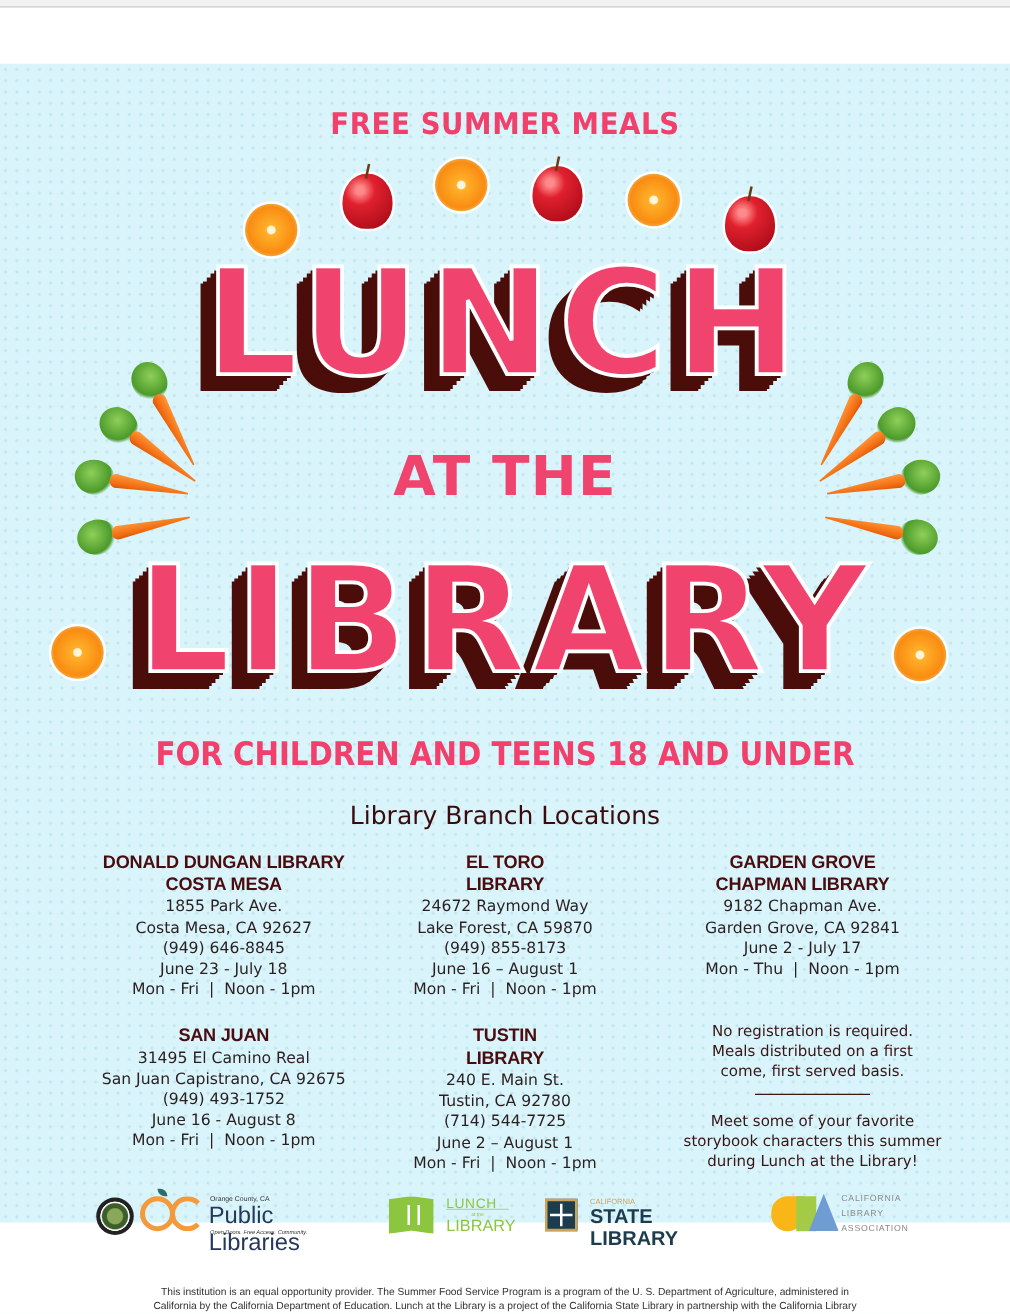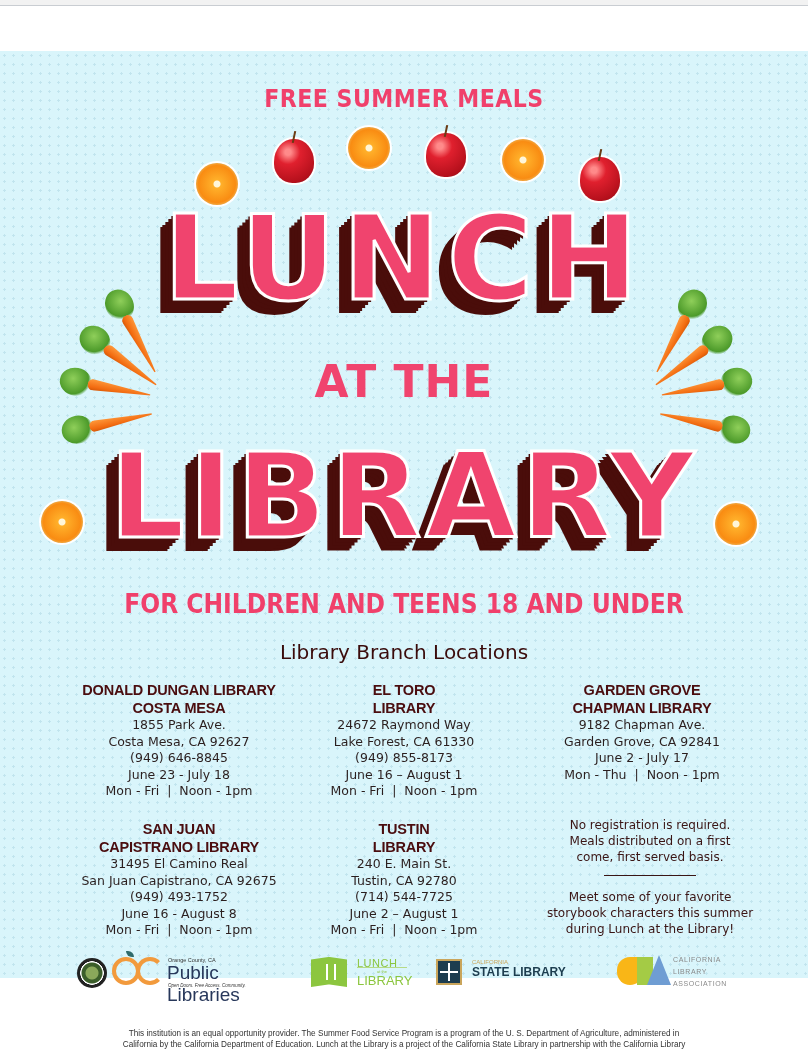--- a/index.html
+++ b/index.html
@@ -119,21 +119,21 @@
   .lal-book::after { content: ""; position: absolute; left: 15px; top: 7px; width: 6px; height: 16px; border-left: 2px solid #fff; border-right: 2px solid #fff; }
   .lal-t1 { position: absolute; left: 46px; top: 1px; font-size: 11px; color: #8cc63f; font-family: "Liberation Sans", sans-serif; letter-spacing: 0.5px; }
   .lal-t2 { position: absolute; left: 46px; top: 11px; font-size: 4px; color: #8cc63f; font-family: "Liberation Sans", sans-serif; border-top: 1px solid #b6da86; width: 50px; text-align: center; padding-top: 1px; }
   .lal-t3 { position: absolute; left: 46px; top: 17px; font-size: 13px; color: #8cc63f; font-family: "Liberation Sans", sans-serif; }
 
   .csl-logo { position: absolute; left: 436px; top: 24px; width: 160px; height: 32px; }
   .csl-box { position: absolute; left: 0; top: 2px; width: 26px; height: 26px; background: #1d3d4f; border: 2px solid #c9a55b; }
   .csl-box::before, .csl-box::after { content: ""; position: absolute; left: 10px; top: 2px; width: 2px; height: 18px; background: #fff; }
   .csl-box::after { transform: rotate(90deg); }
   .csl-t1 { position: absolute; left: 36px; top: 2px; font-size: 6px; color: #c9a55b; font-family: "Liberation Sans", sans-serif; }
-  .csl-t2 { position: absolute; left: 36px; top: 8px; font-size: 12px; font-weight: bold; color: #1d3d4f; font-family: "Liberation Sans", sans-serif; }
+  .csl-t2 { position: absolute; left: 36px; top: 8px; font-size: 16px; font-weight: bold; color: #1d3d4f; font-family: "Liberation Sans", sans-serif; }
 
   .cla-logo { position: absolute; left: 617px; top: 20px; width: 130px; height: 40px; }
   .cla-c { position: absolute; left: 0; top: 4px; width: 26px; height: 28px; background: #f9b617; border-radius: 14px 0 14px 14px; }
   .cla-l { position: absolute; left: 20px; top: 4px; width: 16px; height: 28px; background: #a4cb45; }
   .cla-a { position: absolute; left: 30px; top: 2px; width: 24px; height: 30px; background: #6f9dd3; clip-path: polygon(50% 0, 100% 100%, 0 100%); }
   .cla-t { position: absolute; left: 56px; top: 1px; font-size: 7px; color: #8a8a8a; font-family: "Liberation Sans", sans-serif; line-height: 12px; letter-spacing: 0.6px; }
 
   .disclaimer {
     position: absolute; left: 120px; top: 1028px; width: 568px; text-align: center;
     font-family: "Liberation Sans", sans-serif; font-size: 8.2px; line-height: 11.3px; color: #333;
@@ -204,38 +204,37 @@
     <div class="line">Costa Mesa, CA 92627</div>
     <div class="line">(949) 646-8845</div>
     <div class="line">June 23 - July 18</div>
     <div class="line" style="white-space:pre;">Mon - Fri  |  Noon - 1pm</div>
   </div>
 
   <div class="branch" style="left:284px; top:630px;">
     <div class="name">EL TORO</div>
     <div class="name">LIBRARY</div>
     <div class="line">24672 Raymond Way</div>
-    <div class="line">Lake Forest, CA 61330</div>
+    <div class="line">Lake Forest, CA 59870</div>
     <div class="line">(949) 855-8173</div>
     <div class="line">June 16 – August 1</div>
     <div class="line" style="white-space:pre;">Mon - Fri  |  Noon - 1pm</div>
   </div>
 
   <div class="branch" style="left:522px; top:630px;">
     <div class="name">GARDEN GROVE</div>
     <div class="name">CHAPMAN LIBRARY</div>
     <div class="line">9182 Chapman Ave.</div>
     <div class="line">Garden Grove, CA 92841</div>
     <div class="line">June 2 - July 17</div>
     <div class="line" style="white-space:pre;">Mon - Thu  |  Noon - 1pm</div>
   </div>
 
   <div class="branch" style="left:59px; top:769px;">
     <div class="name">SAN JUAN</div>
-    <div class="name">CAPISTRANO LIBRARY</div>
     <div class="line">31495 El Camino Real</div>
     <div class="line">San Juan Capistrano, CA 92675</div>
     <div class="line">(949) 493-1752</div>
     <div class="line">June 16 - August 8</div>
     <div class="line" style="white-space:pre;">Mon - Fri  |  Noon - 1pm</div>
   </div>
 
   <div class="branch" style="left:284px; top:769px;">
     <div class="name">TUSTIN</div>
     <div class="name">LIBRARY</div>

